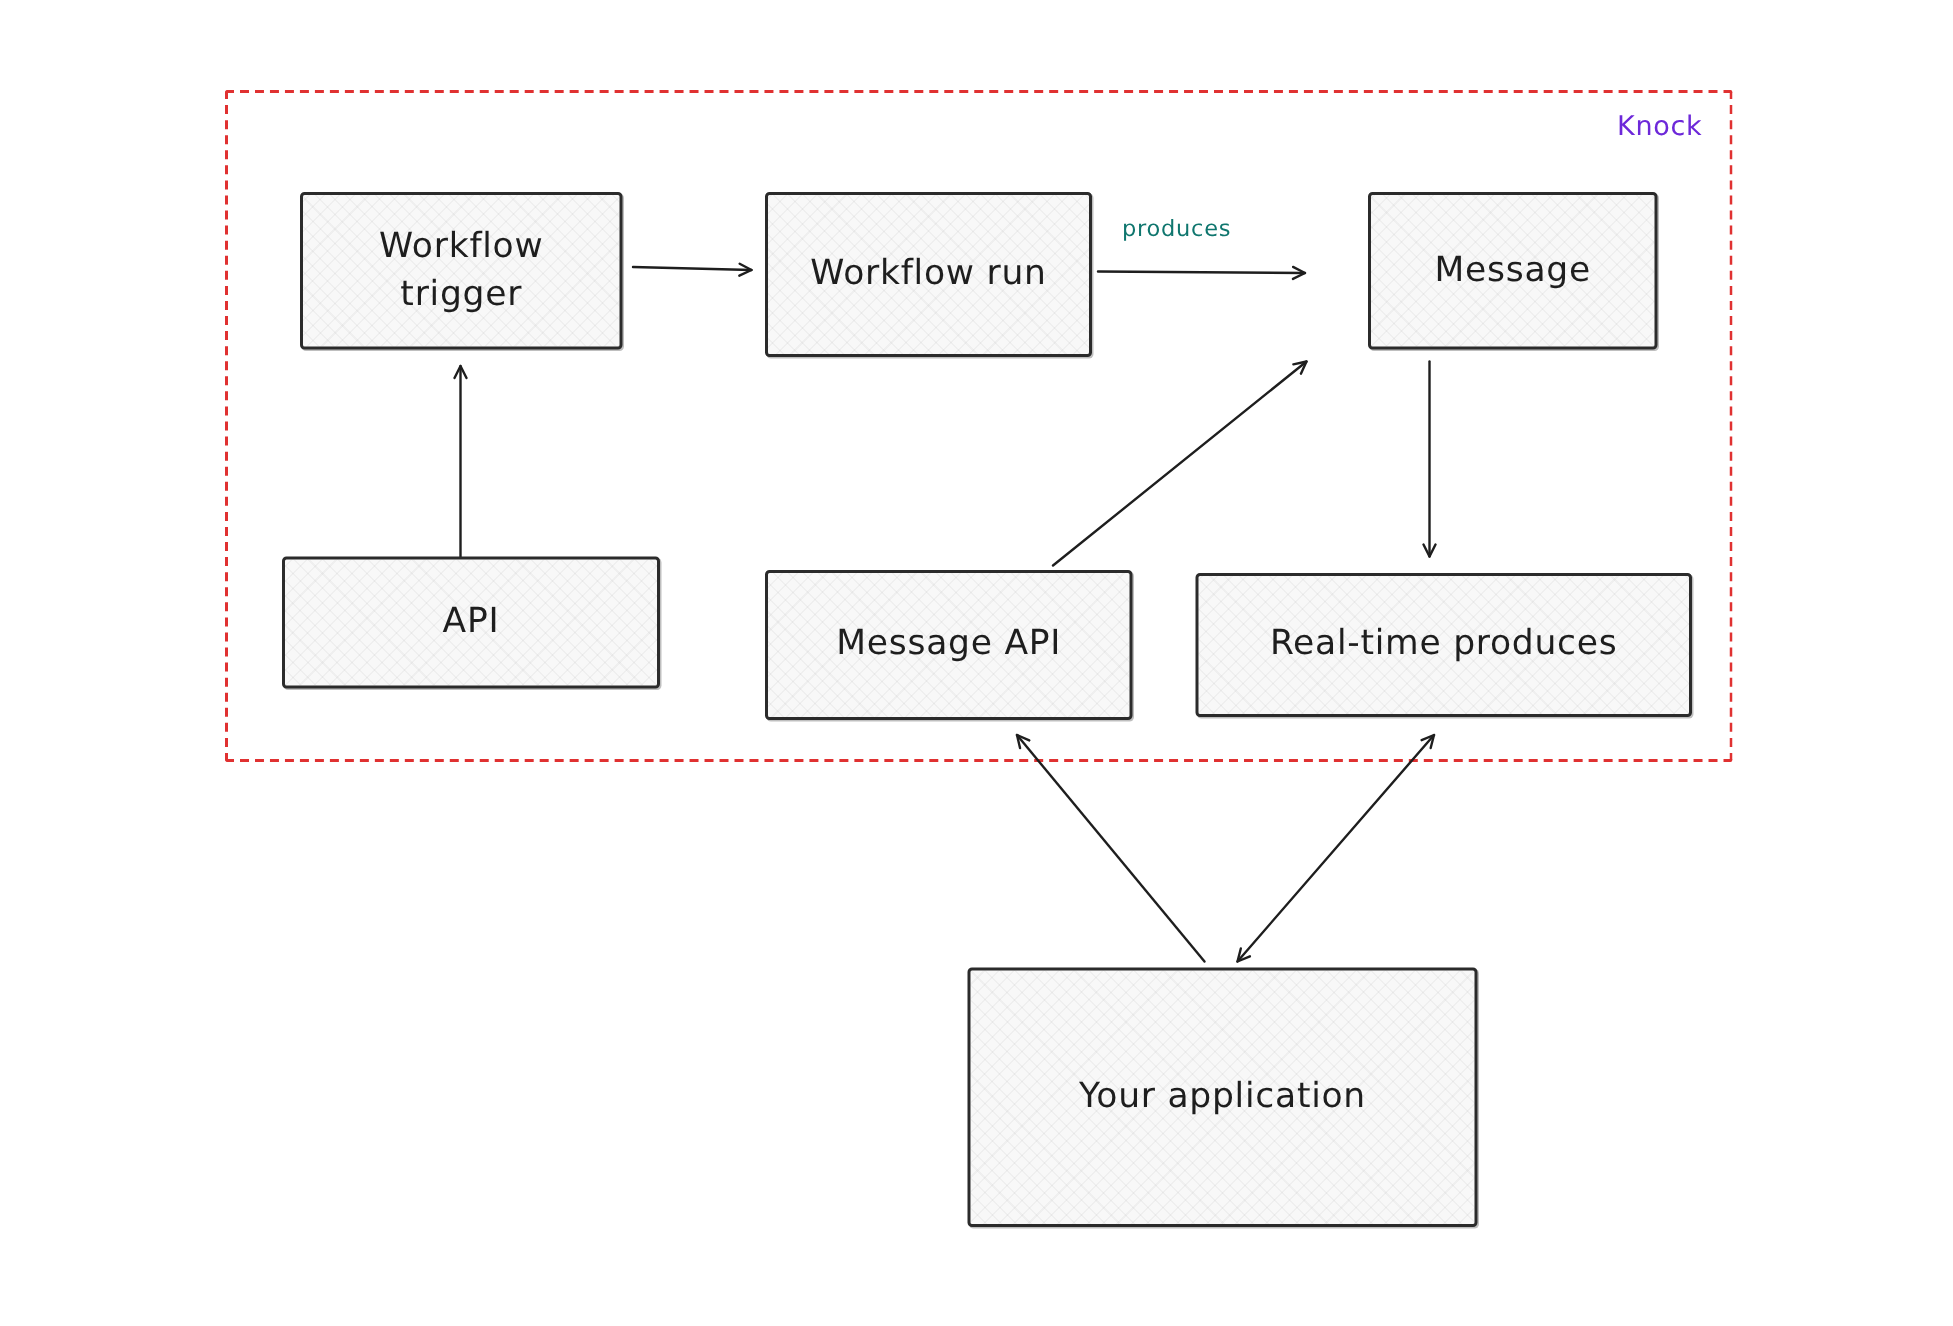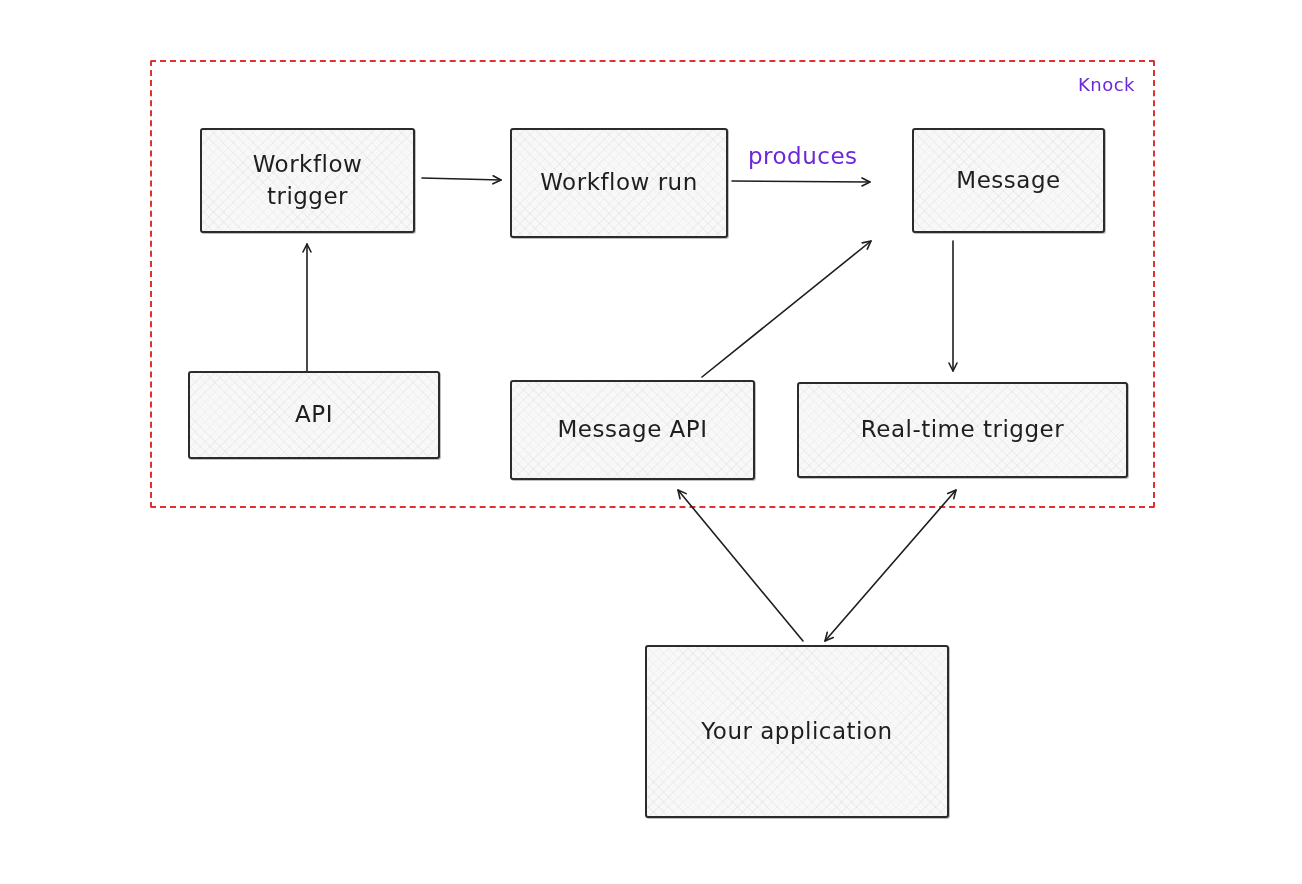--- a/index.html
+++ b/index.html
@@ -59,22 +59,22 @@
     color: #1e1e1e;
     text-align: center;
     line-height: 1.35;
     letter-spacing: 0.5px;
   }
   .node-label.narrow {
     max-width: 150px;
   }
   .edge-label {
     position: absolute;
-    font-size: 23px;
-    color: #6d28d9;
+    font-size: 15px;
+    color: #0f766e;
     letter-spacing: 0.5px;
   }
   .edge-line {
     stroke: #1e1e1e;
     stroke-width: 1.6;
     fill: none;
     stroke-linecap: round;
   }
 </style>
 </head>
@@ -124,20 +124,20 @@
 
   <div class="node" style="left:188px; top:371px; width:252px; height:88px;">
     <span class="node-label">API</span>
   </div>
 
   <div class="node" style="left:510px; top:380px; width:245px; height:100px;">
     <span class="node-label">Message API</span>
   </div>
 
   <div class="node" style="left:797px; top:382px; width:331px; height:96px;">
-    <span class="node-label">Real-time trigger</span>
+    <span class="node-label">Real-time produces</span>
   </div>
 
-  <div class="node" style="left:645px; top:645px; width:304px; height:173px;">
+  <div class="node" style="left:645px; top:645px; width:340px; height:173px;">
     <span class="node-label">Your application</span>
   </div>
 
 </div>
 
 </body></html>

